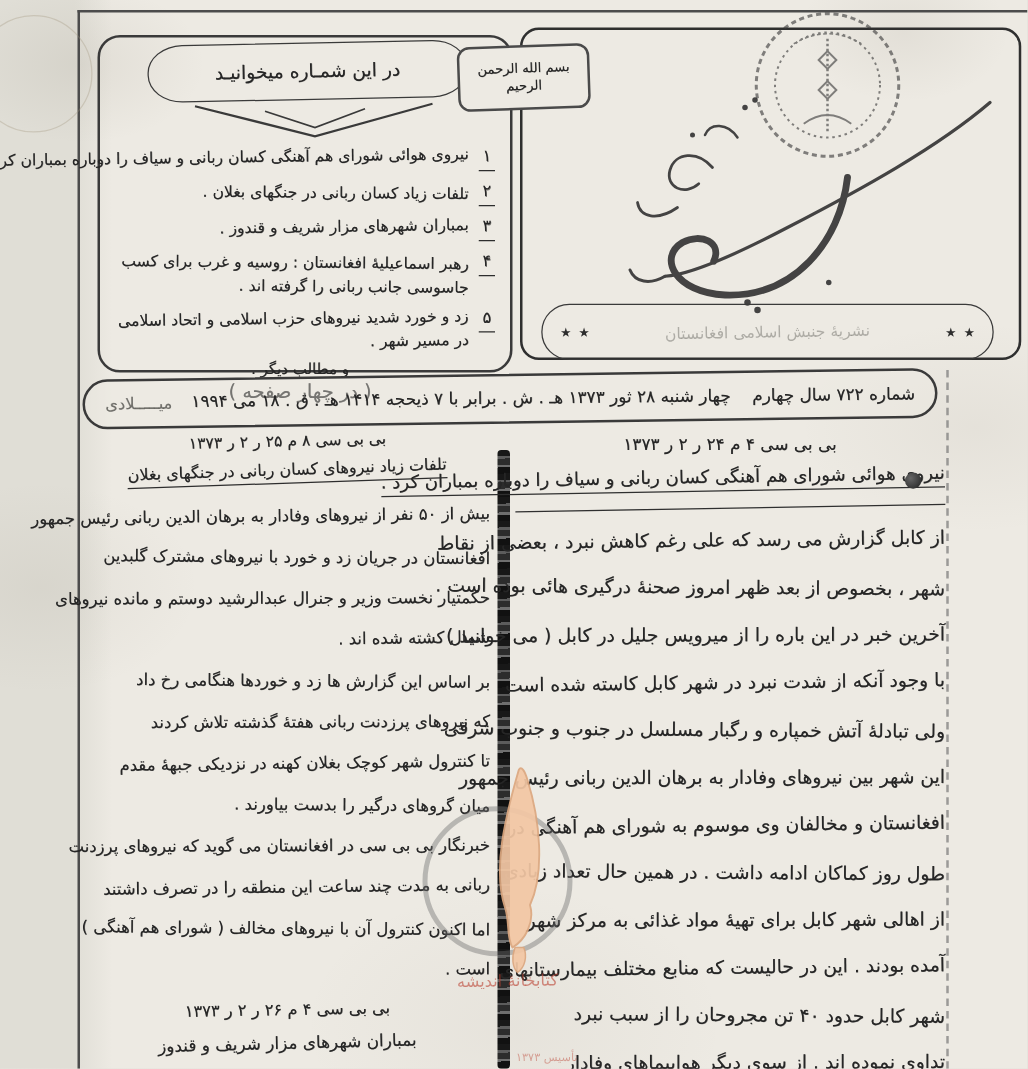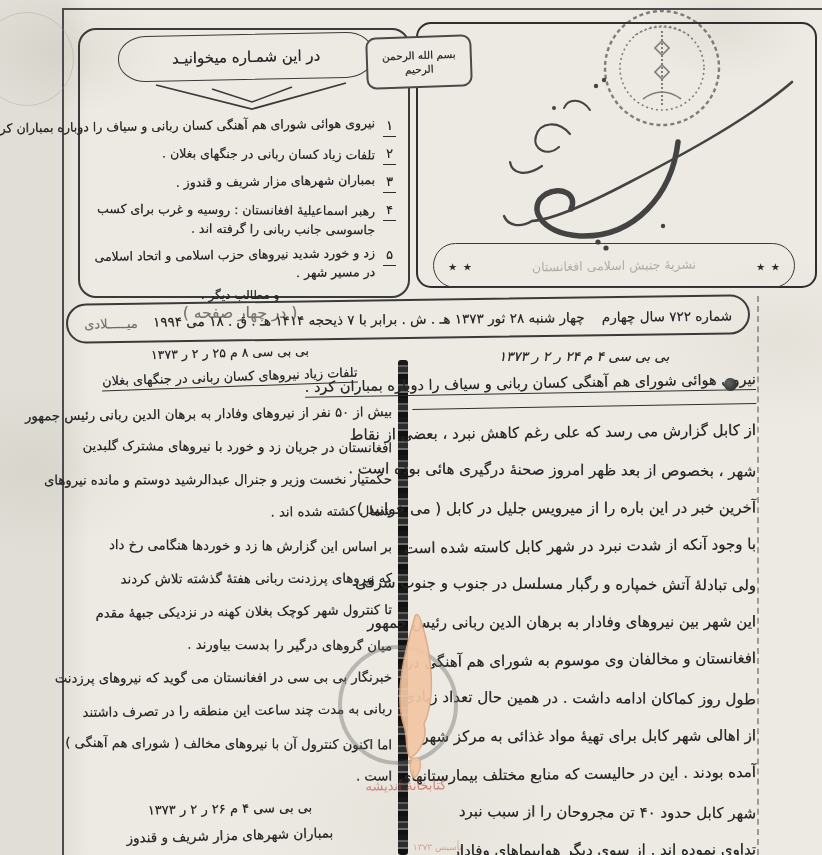--- a/index.html
+++ b/index.html
@@ -83,21 +83,21 @@
     border-left:2px dashed rgba(110,110,110,.65);z-index:1;}
 
   .col{position:absolute;z-index:2;direction:rtl;}
   .col .dateline{text-align:center;white-space:nowrap;}
   .col .lines > div{white-space:nowrap;text-align:right;}
   .col .lines > div:nth-child(3n+1){transform:rotate(-0.7deg);}
   .col .lines > div:nth-child(3n+2){transform:rotate(0.45deg);}
   .col .lines > div:nth-child(3n){transform:rotate(-0.2deg);}
 
   .right-col{left:412px;top:348px;width:344px;}
-  .right-col .dateline{font-size:13.5px;height:26px;font-style:italic;}
+  .right-col .dateline{font-size:13.5px;height:26px;}
   .right-col .headline{font-size:14.5px;white-space:nowrap;padding-bottom:5px;
     border-bottom:1.6px solid #2f2f2f;height:27px;transform:rotate(-1deg);}
   .right-col .headline .hl-text{border-bottom:1.6px solid #2f2f2f;padding-bottom:2px;}
   .right-col .lines{margin-top:8px;}
   .right-col .lines > div{font-size:15px;height:38px;line-height:34px;}
   .story-bullet{position:absolute;left:724px;top:378px;width:13px;height:13px;border-radius:50%;
     background:radial-gradient(circle at 35% 35%, #666, #1f1f1f);z-index:3;}
 
   .left-col{left:68px;top:345px;width:324px;}
   .left-col .dateline{font-size:12.5px;height:24px;transform:rotate(-1.5deg);}

